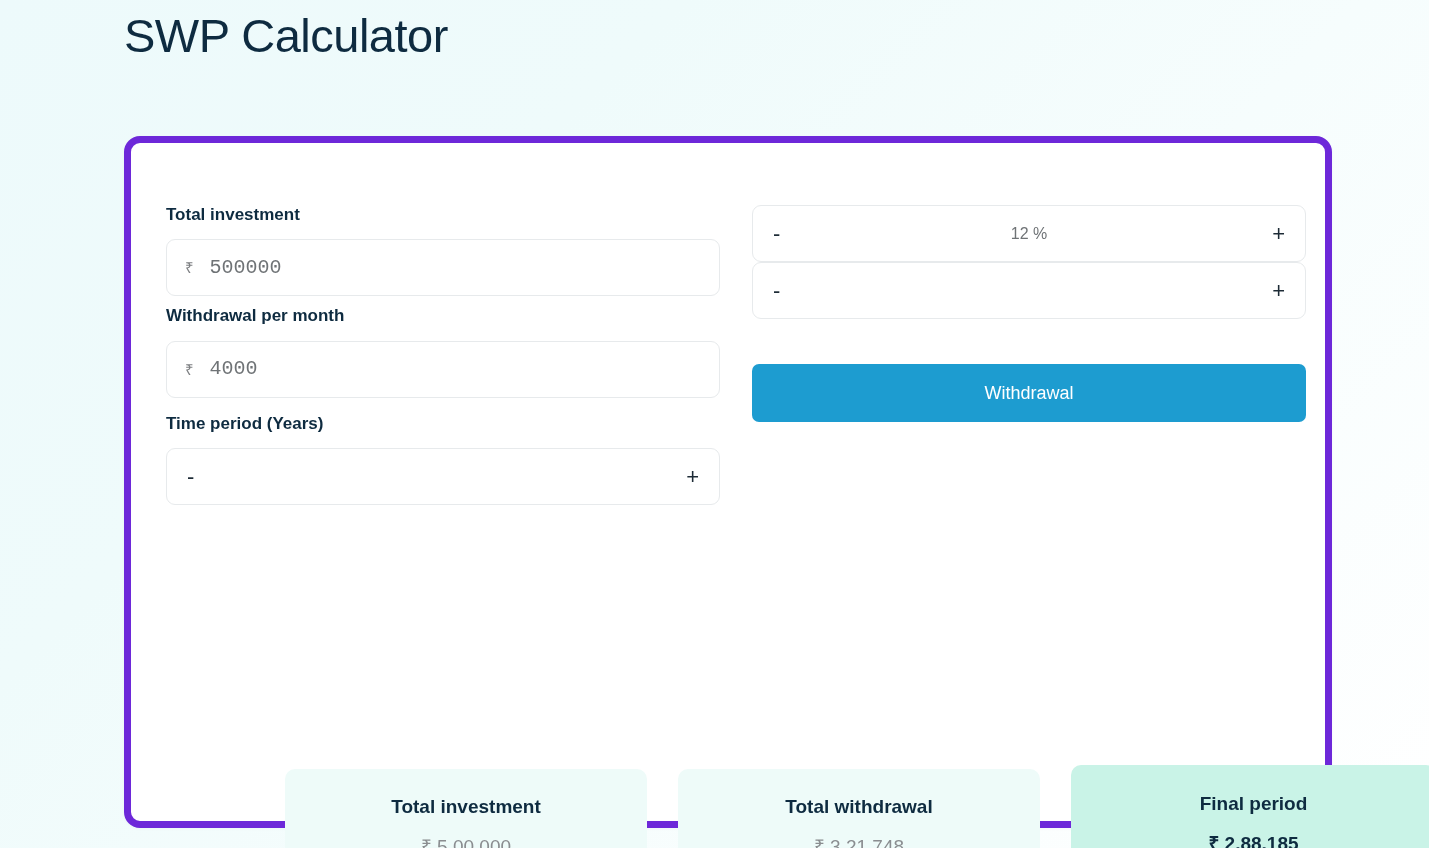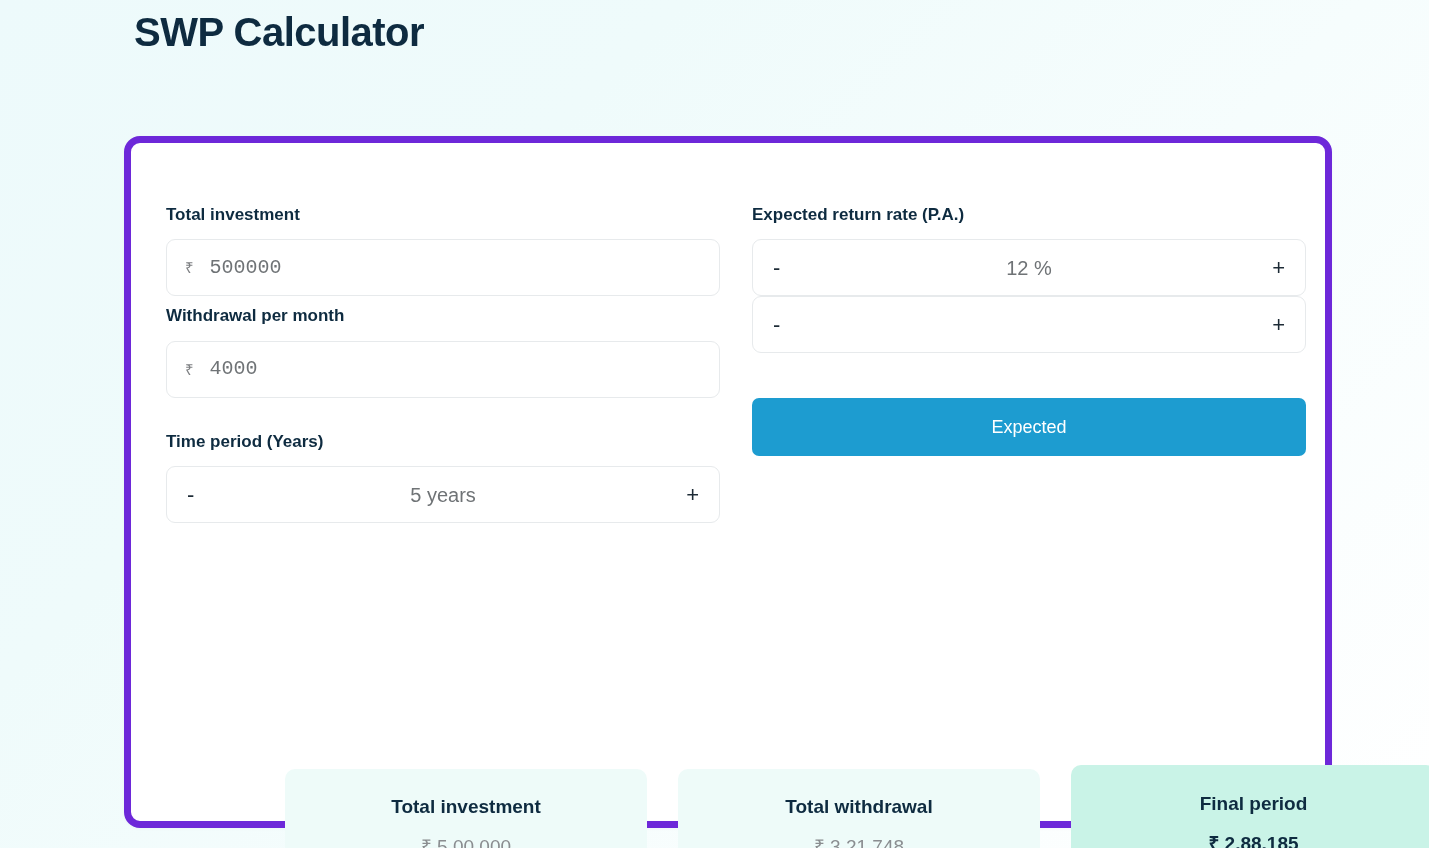--- a/index.html
+++ b/index.html
@@ -12,24 +12,24 @@
   body {
     font-family: "Liberation Sans", sans-serif;
     background:
       linear-gradient(135deg, #edfafb 0%, #effbfb 30%, #f6fdfd 60%, #ffffff 100%);
     overflow: hidden;
     position: relative;
   }
 
   .page-title {
     position: absolute;
-    left: 134px;
+    left: 124px;
     top: 8px;
-    font-size: 40px;
-    font-weight: bold;
+    font-size: 47px;
+    font-weight: normal;
     color: #0e2b40;
     letter-spacing: -0.5px;
     line-height: 1.2;
   }
 
   .calculator-card {
     position: absolute;
     left: 124px;
     top: 136px;
     width: 1208px;
@@ -54,21 +54,21 @@
 
   .field-label {
     font-size: 17px;
     font-weight: bold;
     color: #0e2b40;
     line-height: 1.2;
     margin-bottom: 14px;
   }
 
   .field-label.spaced { margin-top: 10px; }
-  .field-label.spaced-lg { margin-top: 34px; }
+  .field-label.spaced-lg { margin-top: 16px; }
 
   .text-input {
     height: 57px;
     border: 1px solid #e7eaec;
     border-radius: 9px;
     background: #ffffff;
     display: flex;
     align-items: center;
     padding: 0 18px;
   }
@@ -107,21 +107,21 @@
     cursor: pointer;
     user-select: none;
   }
 
   .stepper-btn.minus { text-align: left; }
   .stepper-btn.plus { text-align: right; }
 
   .stepper-value {
     flex: 1;
     text-align: center;
-    font-size: 20px;
+    font-size: 16px;
     color: #6f7376;
     line-height: 1;
   }
 
   .calculate-btn {
     margin-top: 45px;
     height: 58px;
     width: 100%;
     background: #1d9cd0;
     border: none;
@@ -208,41 +208,39 @@
 
       <div class="field-label spaced">Withdrawal per month</div>
       <div class="text-input">
         <span class="rupee-prefix">₹</span>
         <span class="input-value">4000</span>
       </div>
 
       <div class="field-label spaced-lg">Time period (Years)</div>
       <div class="stepper">
         <span class="stepper-btn minus">-</span>
-        <span class="stepper-value">5 years</span>
         <span class="stepper-btn plus">+</span>
       </div>
 
     </div>
 
     <div class="col">
 
-      <div class="field-label">Expected return rate (P.A.)</div>
       <div class="stepper">
         <span class="stepper-btn minus">-</span>
         <span class="stepper-value">12 %</span>
         <span class="stepper-btn plus">+</span>
       </div>
 
       <div class="stepper">
         <span class="stepper-btn minus">-</span>
         <span class="stepper-btn plus">+</span>
       </div>
 
-      <button class="calculate-btn">Expected</button>
+      <button class="calculate-btn">Withdrawal</button>
 
     </div>
 
   </div>
 
   <div class="results-row">
 
     <div class="result-card plain c1">
       <div class="result-title">Total investment</div>
       <div class="result-value">₹ 5,00,000</div>

